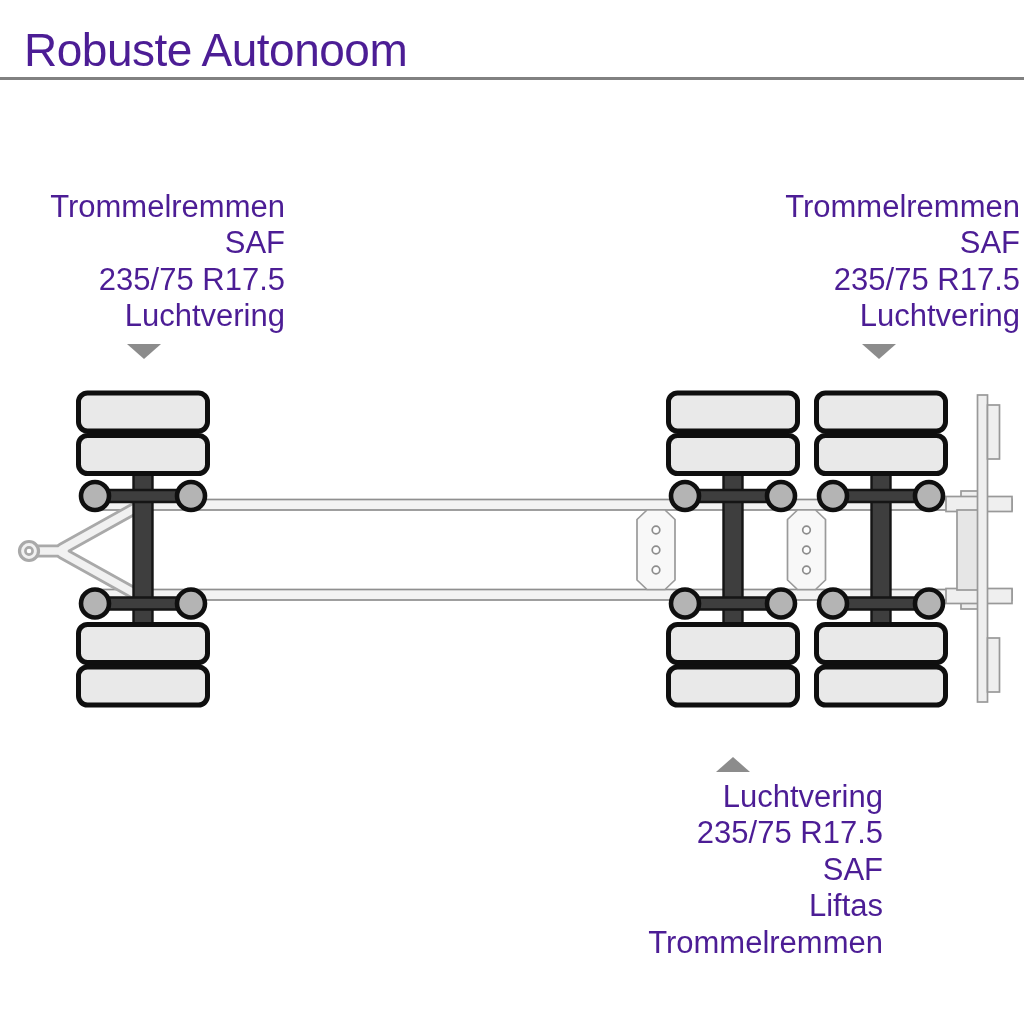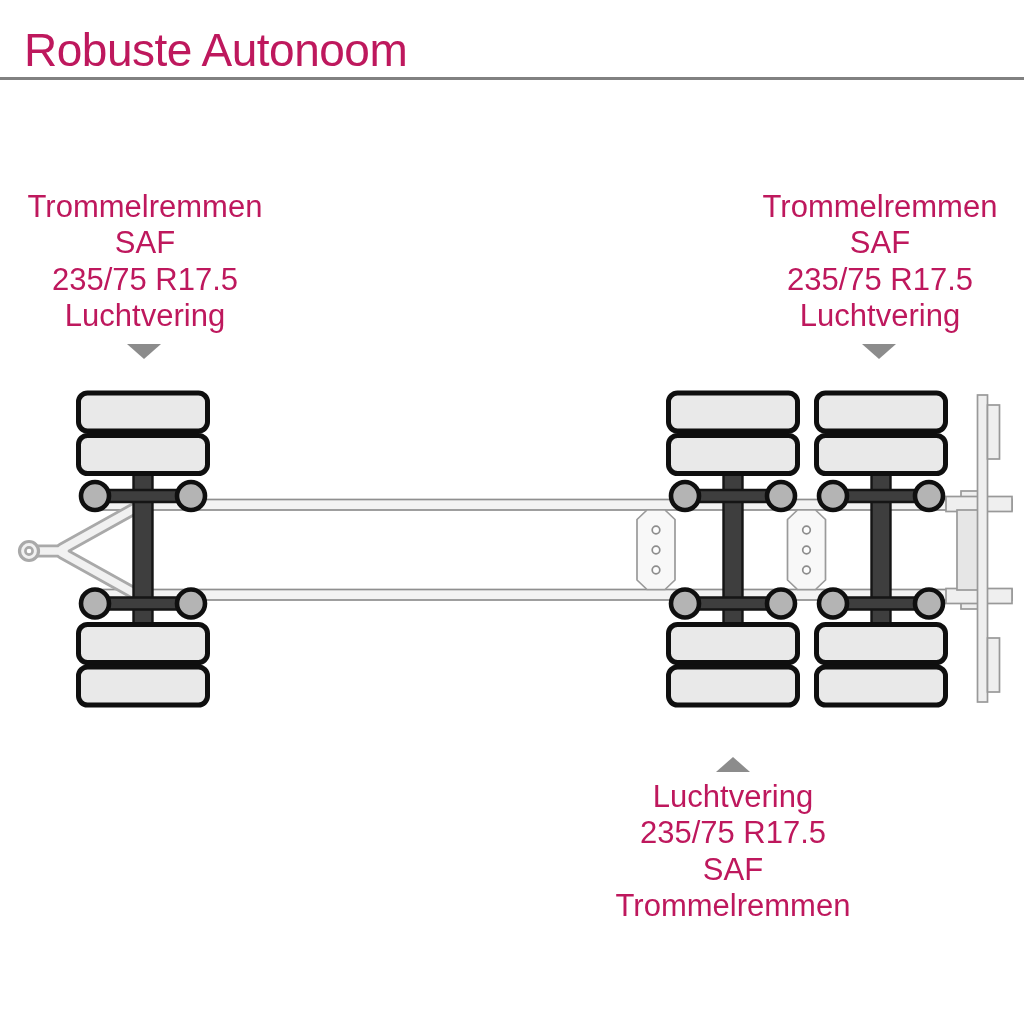--- a/index.html
+++ b/index.html
@@ -1,22 +1,22 @@
 <!DOCTYPE html>
 <html><head>
 <meta charset="utf-8">
 <style>
   html,body{margin:0;padding:0;background:#fff;}
   .page{position:relative;width:1024px;height:1024px;background:#ffffff;overflow:hidden;
-        font-family:"Liberation Sans",sans-serif;color:#be185d;}
+        font-family:"Liberation Sans",sans-serif;color:#4c1d95;}
   .title{position:absolute;left:24px;top:26px;font-size:46px;line-height:48px;
          letter-spacing:-0.5px;font-weight:400;white-space:nowrap;}
   .divider{position:absolute;left:0;top:77px;width:1024px;height:3px;background:#818181;}
   .ref{position:absolute;left:24px;top:91px;font-size:23px;line-height:28px;white-space:nowrap;}
-  .spec-label{position:absolute;font-size:31px;line-height:36.4px;text-align:center;white-space:nowrap;}
+  .spec-label{position:absolute;font-size:31px;line-height:36.4px;text-align:right;white-space:nowrap;}
   .spec-front{left:5px;top:189px;width:280px;}
   .spec-rear{left:740px;top:189px;width:280px;}
   .spec-lift{left:583px;top:779px;width:300px;}
   .arrow-down{position:absolute;width:0;height:0;
       border-left:17px solid transparent;border-right:17px solid transparent;
       border-top:15px solid #8c8c8c;}
   .arrow-up{position:absolute;width:0;height:0;
       border-left:17px solid transparent;border-right:17px solid transparent;
       border-bottom:15px solid #8c8c8c;}
   .arrow-front{left:127px;top:344px;}
@@ -59,20 +59,21 @@
     <div>235/75 R17.5</div>
     <div>Luchtvering</div>
   </div>
   <div class="arrow-down arrow-rear"></div>
 
   <div class="arrow-up arrow-lift"></div>
   <div class="spec-label spec-lift">
     <div>Luchtvering</div>
     <div>235/75 R17.5</div>
     <div>SAF</div>
+    <div>Liftas</div>
     <div>Trommelremmen</div>
   </div>
 
   <svg class="diagram" width="1024" height="1024" viewBox="0 0 1024 1024">
     <defs>
       <g id="axle-template">
         <rect class="axlebar" x="-9.5" y="429" width="19" height="239" rx="2"></rect>
         <rect class="gapbar" x="-32" y="430.5" width="64" height="5.5"></rect>
         <rect class="gapbar" x="-32" y="662.5" width="64" height="5.5"></rect>
         <rect class="bellowsbar" x="-48" y="490" width="96" height="12" rx="6"></rect>

